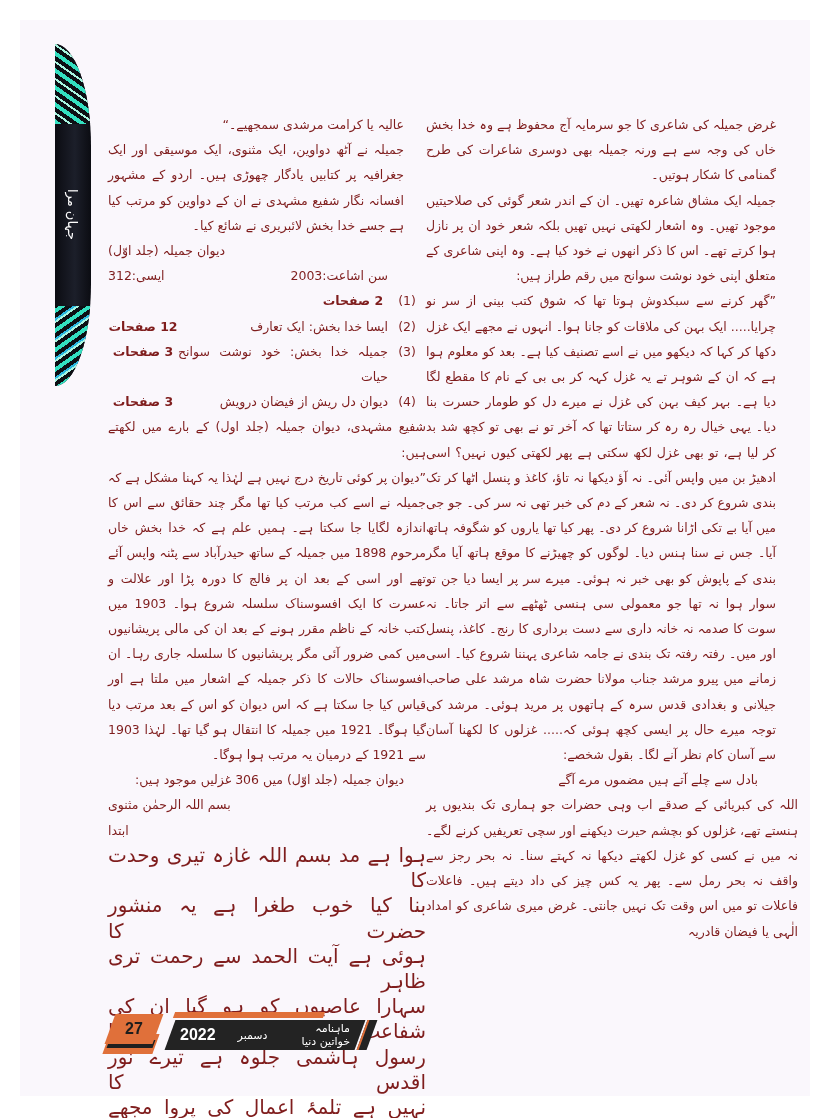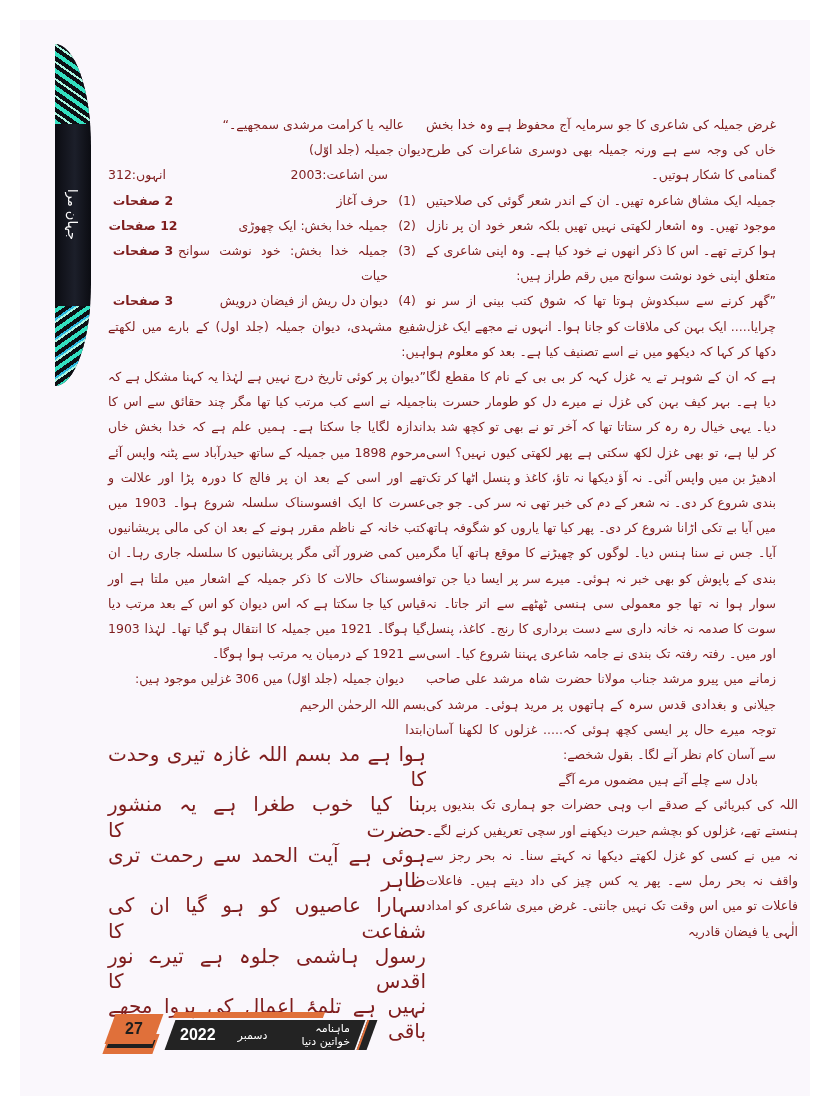--- a/index.html
+++ b/index.html
@@ -41,21 +41,21 @@
   
   .col {
     position: absolute; direction: rtl; text-align: justify;
     color: #7f1d1d; font-family: "DejaVu Sans", sans-serif;
     font-size: 12.5px; line-height: 25.2px;
   }
   .col-right { left: 406px; top: 92px; width: 372px; }
   .col-left  { left: 88px;  top: 92px; width: 318px; }
   .col p { margin: 0; }
   .indent { padding-right: 22px; }
-  .center { text-align: right; }
+  .center { text-align: left; }
   .toc-row { display: flex; direction: rtl; align-items: baseline; }
   .toc-num { width: 38px; text-align: center; direction: ltr; }
   .toc-title { flex: 1; }
   .toc-pages { width: 70px; text-align: center; font-weight: bold; }
   .meta-row { display: flex; direction: rtl; justify-content: space-between; padding-right: 38px; }
   .verse { text-align: justify; text-align-last: justify; font-size: 20px; }
   .couplet { padding-right: 40px; }
   
   .footer { position: absolute; left: 84px; top: 992px; width: 300px; height: 44px; }
   .pn-back { position: absolute; left: 2px; top: 22px; width: 50px; height: 20px; background: #e0703a; transform: skewX(-20deg); }
@@ -92,49 +92,49 @@
   <div class="col col-right">
     <p class="indent">غرض جمیلہ کی شاعری کا جو سرمایہ آج محفوظ ہے وہ خدا بخش خاں کی وجہ سے ہے ورنہ جمیلہ بھی دوسری شاعرات کی طرح گمنامی کا شکار ہوتیں۔</p>
     <p class="indent">جمیلہ ایک مشاق شاعرہ تھیں۔ ان کے اندر شعر گوئی کی صلاحیتیں موجود تھیں۔ وہ اشعار لکھتی نہیں تھیں بلکہ شعر خود ان پر نازل ہوا کرتے تھے۔ اس کا ذکر انھوں نے خود کیا ہے۔ وہ اپنی شاعری کے متعلق اپنی خود نوشت سوانح میں رقم طراز ہیں:</p>
     <p class="indent">”گھر کرنے سے سبکدوش ہوتا تھا کہ شوق کتب بینی از سر نو چرایا..... ایک بہن کی ملاقات کو جانا ہوا۔ انہوں نے مجھے ایک غزل دکھا کر کہا کہ دیکھو میں نے اسے تصنیف کیا ہے۔ بعد کو معلوم ہوا ہے کہ ان کے شوہر تے یہ غزل کہہ کر بی بی کے نام کا مقطع لگا دیا ہے۔ بہر کیف بہن کی غزل نے میرے دل کو طومار حسرت بنا دیا۔ یہی خیال رہ رہ کر ستاتا تھا کہ آخر تو نے بھی تو کچھ شد بد کر لیا ہے، تو بھی غزل لکھ سکتی ہے پھر لکھتی کیوں نہیں؟ اسی ادھیڑ بن میں واپس آئی۔ نہ آؤ دیکھا نہ تاؤ، کاغذ و پنسل اٹھا کر تک بندی شروع کر دی۔ نہ شعر کے دم کی خبر تھی نہ سر کی۔ جو جی میں آیا بے تکی اڑانا شروع کر دی۔ پھر کیا تھا یاروں کو شگوفہ ہاتھ آیا۔ جس نے سنا ہنس دیا۔ لوگوں کو چھیڑنے کا موقع ہاتھ آیا مگر بندی کے پاپوش کو بھی خبر نہ ہوئی۔ میرے سر پر ایسا دیا جن تو سوار ہوا نہ تھا جو معمولی سی ہنسی ٹھٹھے سے اتر جاتا۔ نہ سوت کا صدمہ نہ خانہ داری سے دست برداری کا رنج۔ کاغذ، پنسل اور میں۔ رفتہ رفتہ تک بندی نے جامہ شاعری پہننا شروع کیا۔ اسی زمانے میں پیرو مرشد جناب مولانا حضرت شاہ مرشد علی صاحب جیلانی و بغدادی قدس سرہ کے ہاتھوں پر مرید ہوئی۔ مرشد کی توجہ میرے حال پر ایسی کچھ ہوئی کہ..... غزلوں کا لکھنا آسان سے آسان کام نظر آنے لگا۔ بقول شخصے:</p>
     <p class="couplet">بادل سے چلے آتے ہیں مضموں مرے آگے</p>
     <p>اللہ کی کبریائی کے صدقے اب وہی حضرات جو ہماری تک بندیوں پر ہنستے تھے، غزلوں کو بچشم حیرت دیکھنے اور سچی تعریفیں کرنے لگے۔ نہ میں نے کسی کو غزل لکھتے دیکھا نہ کہتے سنا۔ نہ بحر رجز سے واقف نہ بحر رمل سے۔ پھر یہ کس چیز کی داد دیتے ہیں۔ فاعلات فاعلات تو میں اس وقت تک نہیں جانتی۔ غرض میری شاعری کو امداد الٰہی یا فیضان قادریہ</p>
   </div>
 
   <div class="col col-left">
     <p class="indent">عالیہ یا کرامت مرشدی سمجھیے۔“</p>
+    <p class="indent">جمیلہ نے آٹھ دواوین، ایک مثنوی، ایک موسیقی اور ایک جغرافیہ پر کتابیں یادگار چھوڑی ہیں۔ اردو کے مشہور افسانہ نگار شفیع مشہدی نے ان کے دواوین کو مرتب کیا ہے جسے خدا بخش لائبریری نے شائع کیا۔</p>
     <p class="center">دیوان جمیلہ (جلد اوّل)</p>
     <div class="meta-row">
       <span>سن اشاعت:2003</span>
-      <span>انہوں:312</span>
+      <span>ایسی:312</span>
     </div>
     <div class="toc-row">
       <span class="toc-num">(1)</span>
-      <span class="toc-title">حرف آغاز</span>
       <span class="toc-pages">2 صفحات</span>
     </div>
     <div class="toc-row">
       <span class="toc-num">(2)</span>
-      <span class="toc-title">جمیلہ خدا بخش: ایک چھوڑی</span>
+      <span class="toc-title">ایسا خدا بخش: ایک تعارف</span>
       <span class="toc-pages">12 صفحات</span>
     </div>
     <div class="toc-row">
       <span class="toc-num">(3)</span>
       <span class="toc-title">جمیلہ خدا بخش: خود نوشت سوانح حیات</span>
       <span class="toc-pages">3 صفحات</span>
     </div>
     <div class="toc-row">
       <span class="toc-num">(4)</span>
       <span class="toc-title">دیوان دل ریش از فیضان درویش</span>
       <span class="toc-pages">3 صفحات</span>
     </div>
     <p>شفیع مشہدی، دیوان جمیلہ (جلد اول) کے بارے میں لکھتے ہیں:</p>
     <p>”دیوان پر کوئی تاریخ درج نہیں ہے لہٰذا یہ کہنا مشکل ہے کہ جمیلہ نے اسے کب مرتب کیا تھا مگر چند حقائق سے اس کا اندازہ لگایا جا سکتا ہے۔ ہمیں علم ہے کہ خدا بخش خاں مرحوم 1898 میں جمیلہ کے ساتھ حیدرآباد سے پٹنہ واپس آئے تھے اور اسی کے بعد ان پر فالج کا دورہ پڑا اور علالت و عسرت کا ایک افسوسناک سلسلہ شروع ہوا۔ 1903 میں کتب خانہ کے ناظم مقرر ہونے کے بعد ان کی مالی پریشانیوں میں کمی ضرور آئی مگر پریشانیوں کا سلسلہ جاری رہا۔ ان افسوسناک حالات کا ذکر جمیلہ کے اشعار میں ملتا ہے اور قیاس کیا جا سکتا ہے کہ اس دیوان کو اس کے بعد مرتب دیا گیا ہوگا۔ 1921 میں جمیلہ کا انتقال ہو گیا تھا۔ لہٰذا 1903 سے 1921 کے درمیان یہ مرتب ہوا ہوگا۔</p>
     <p class="indent">دیوان جمیلہ (جلد اوّل) میں 306 غزلیں موجود ہیں:</p>
-    <p class="center">بسم اللہ الرحمٰن الرحیم</p>
+    <p class="center">بسم اللہ الرحمٰن مثنوی</p>
     <p class="center">ابتدا</p>
     <p class="verse">ہوا ہے مد بسم اللہ غازہ تیری وحدت کا</p>
     <p class="verse">بنا کیا خوب طغرا ہے یہ منشور حضرت کا</p>
     <p class="verse">ہوئی ہے آیت الحمد سے رحمت تری ظاہر</p>
     <p class="verse">سہارا عاصیوں کو ہو گیا ان کی شفاعت کا</p>
     <p class="verse">رسول ہاشمی جلوہ ہے تیرے نور اقدس کا</p>
     <p class="verse">نہیں ہے تلمۂ اعمال کی پروا مجھے باقی</p>
   </div>
 
   <div class="footer">

